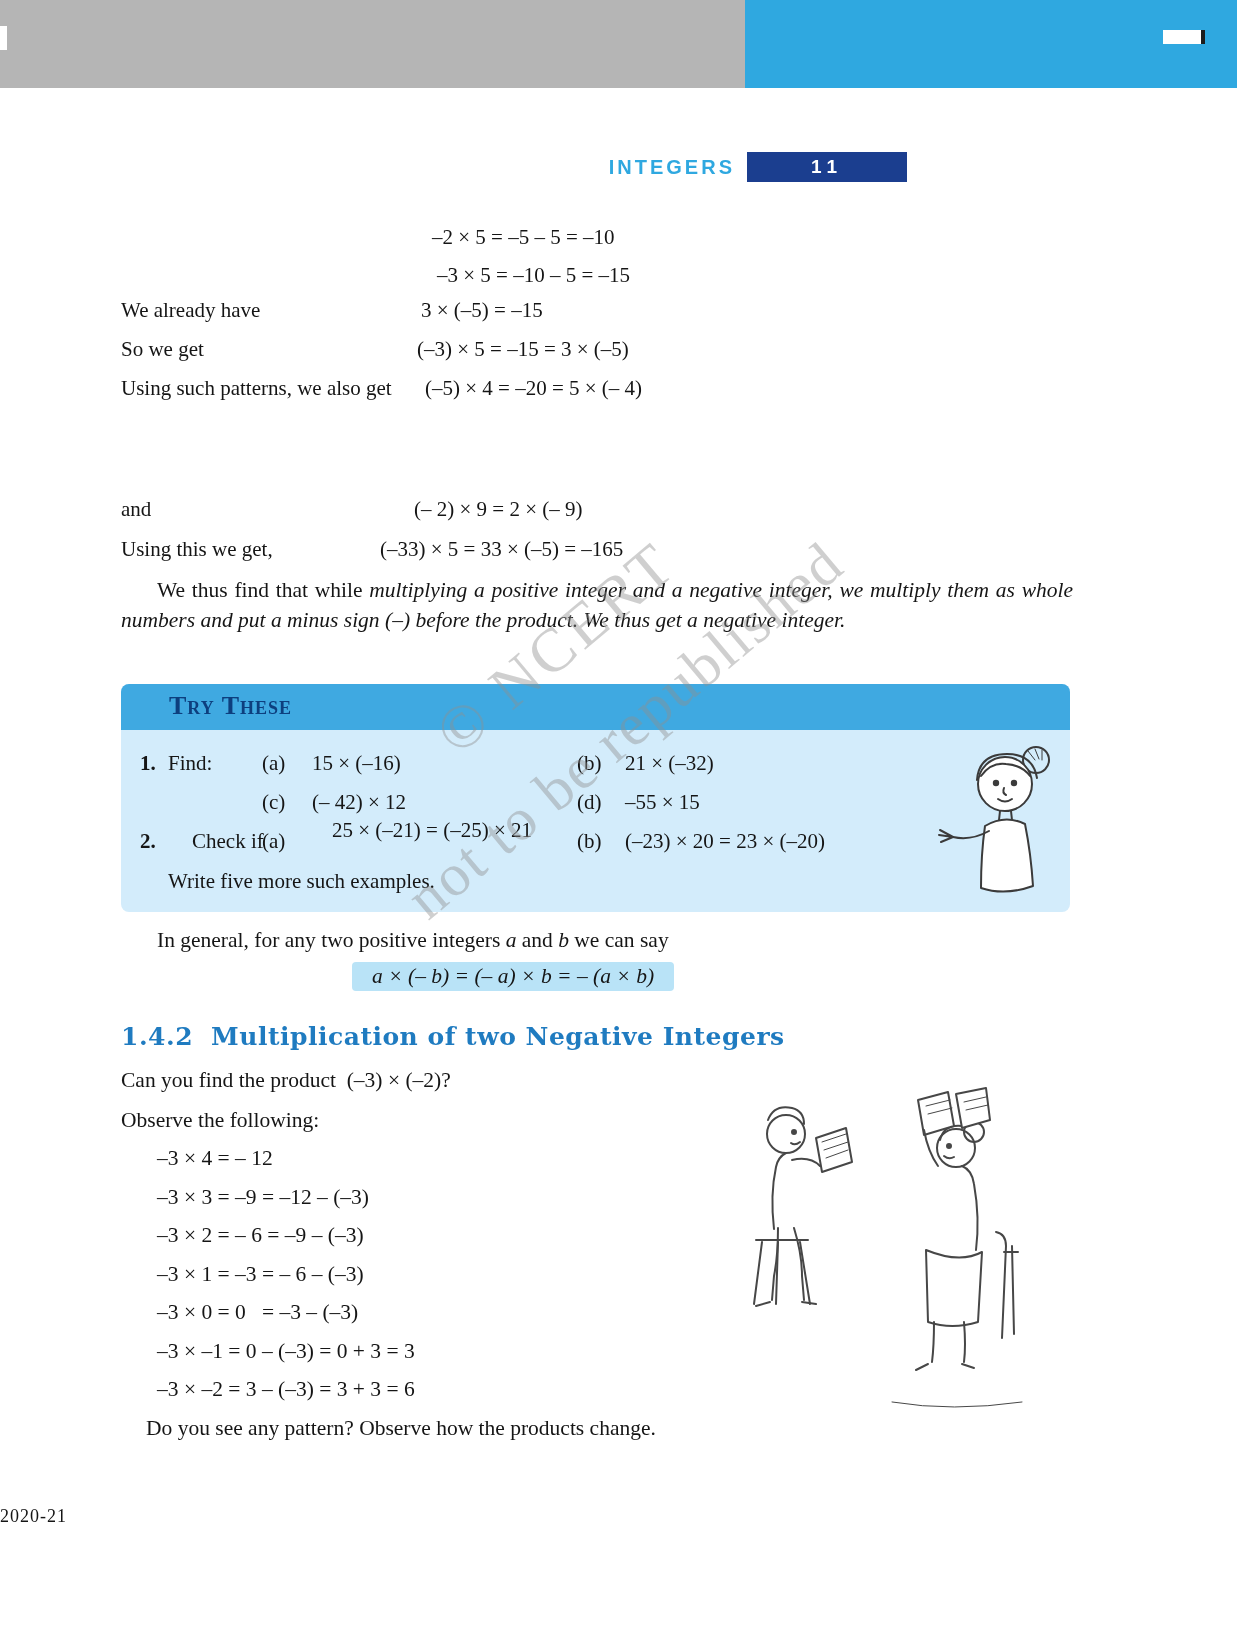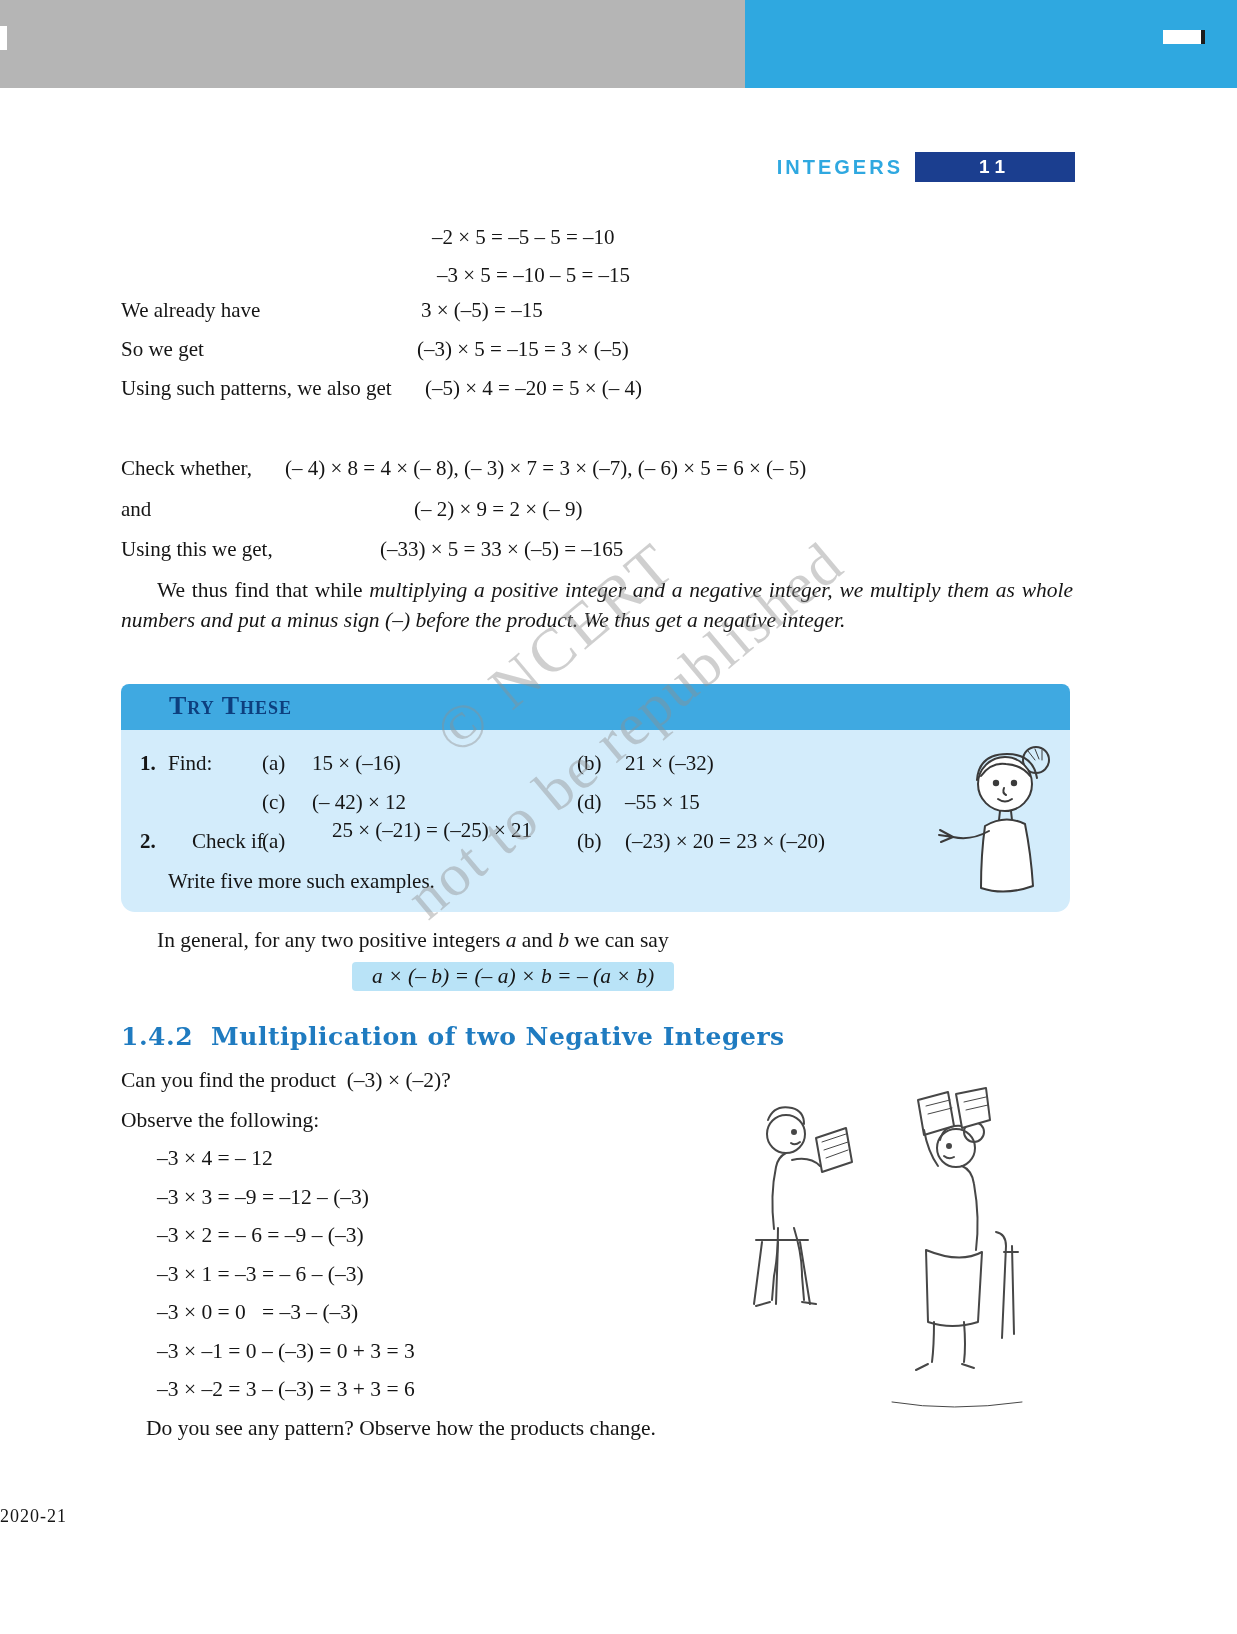--- a/index.html
+++ b/index.html
@@ -6,36 +6,36 @@
   .page{position:relative;width:1237px;height:1634px;background:#fff;overflow:hidden;
         font-family:"Liberation Serif", serif;color:#151515;}
 
   
   .bar-gray{position:absolute;left:0;top:0;width:745px;height:88px;background:var(--gray_bar,#b5b5b5);}
   .bar-blue{position:absolute;left:745px;top:0;width:492px;height:88px;background:var(--blue_bar,#2fa8e0);}
   .notch-right{position:absolute;left:1163px;top:30px;width:38px;height:14px;background:#fff;border-right:4px solid #1c1c1c;}
   .notch-left{position:absolute;left:0;top:26px;width:7px;height:24px;background:#fff;}
 
   
-  .pagehead{position:absolute;left:0;top:152px;width:1075px;display:flex;justify-content:flex-end;align-items:center;gap:12px;}
+  .pagehead{position:absolute;left:0;top:152px;width:907px;display:flex;justify-content:flex-end;align-items:center;gap:12px;}
   .chapter{font-family:"Liberation Sans",sans-serif;font-size:20px;letter-spacing:3px;color:var(--blue_bar,#2fa8e0);font-weight:bold;}
   .pagenum-box{display:inline-block;background:var(--navy,#1b3e8f);color:#fff;width:160px;height:30px;line-height:30px;
                text-align:center;font-family:"Liberation Sans",sans-serif;font-size:19px;letter-spacing:6px;font-weight:bold;}
 
   .t{font-size:21px;line-height:1.3;}
   .eqline{position:absolute;white-space:pre;}
   .prow{position:absolute;left:121px;width:954px;height:30px;}
   .plabel{font-size:21px;}
   .peq{position:absolute;top:0;font-size:21px;white-space:pre;}
 
   .para{position:absolute;left:121px;top:576px;width:952px;font-size:21.5px;line-height:1.38;text-align:justify;text-indent:36px;}
   .para .it{font-style:italic;}
 
   
-  .trybox{position:absolute;left:121px;top:684px;width:949px;height:228px;background:var(--try_body,#d3ecfb);border-radius:14px;}
+  .trybox{position:absolute;left:121px;top:684px;width:949px;height:228px;background:var(--try_body,#d3ecfb);border-radius:8px;}
   .tryhead{position:absolute;left:0;top:0;width:100%;height:46px;background:var(--try_header,#3fa9e1);border-radius:8px 8px 0 0;}
   .trytitle{position:absolute;left:48px;top:7px;font-variant:small-caps;font-weight:bold;font-size:26px;letter-spacing:1px;color:var(--try_title,#0d3f7e);}
   .tr-item{position:absolute;font-size:21px;white-space:pre;}
   .bold{font-weight:bold;}
 
   .genline{position:absolute;left:157px;top:928px;font-size:21.5px;}
   .genline .iv{font-style:italic;}
   .formula{position:absolute;left:352px;top:962px;background:var(--formula_bg,#b9e3f7);border-radius:4px;
            padding:2px 20px;font-size:21.5px;font-style:italic;white-space:pre;}
 
@@ -83,24 +83,20 @@
     <span class="plabel">We already have</span>
     <span class="peq" style="left:300px;">3 × (–5) = –15</span>
   </div>
   <div class="prow" style="top:337px;">
     <span class="plabel">So we get</span>
     <span class="peq" style="left:296px;">(–3) × 5 = –15 = 3 × (–5)</span>
   </div>
   <div class="prow" style="top:376px;">
     <span class="plabel">Using such patterns, we also get</span>
     <span class="peq" style="left:304px;">(–5) × 4 = –20 = 5 × (– 4)</span>
-  </div>
-  <div class="prow" style="top:456px;">
-    <span class="plabel">Check whether,</span>
-    <span class="peq" style="left:164px;">(– 4) × 8 = 4 × (– 8), (– 3) × 7 = 3 × (–7), (– 6) × 5 = 6 × (– 5)</span>
   </div>
   <div class="prow" style="top:497px;">
     <span class="plabel">and</span>
     <span class="peq" style="left:293px;">(– 2) × 9 = 2 × (– 9)</span>
   </div>
   <div class="prow" style="top:537px;">
     <span class="plabel">Using this we get,</span>
     <span class="peq" style="left:259px;">(–33) × 5 = 33 × (–5) = –165</span>
   </div>
 

